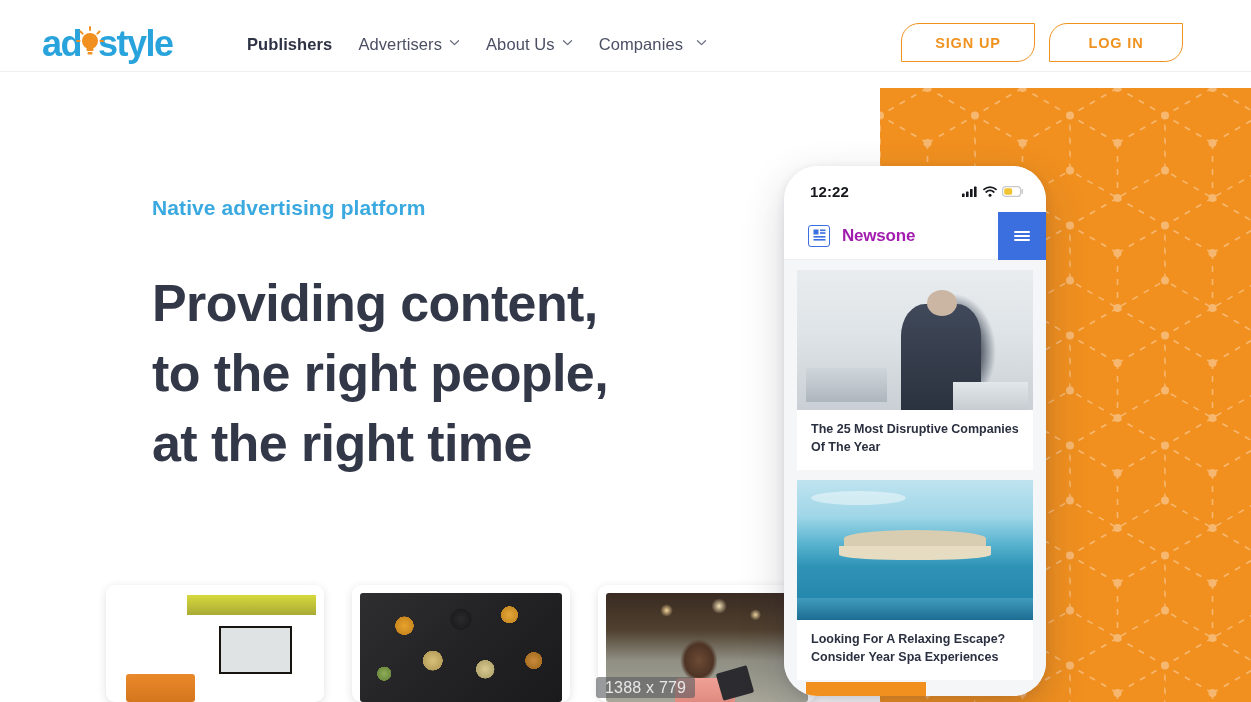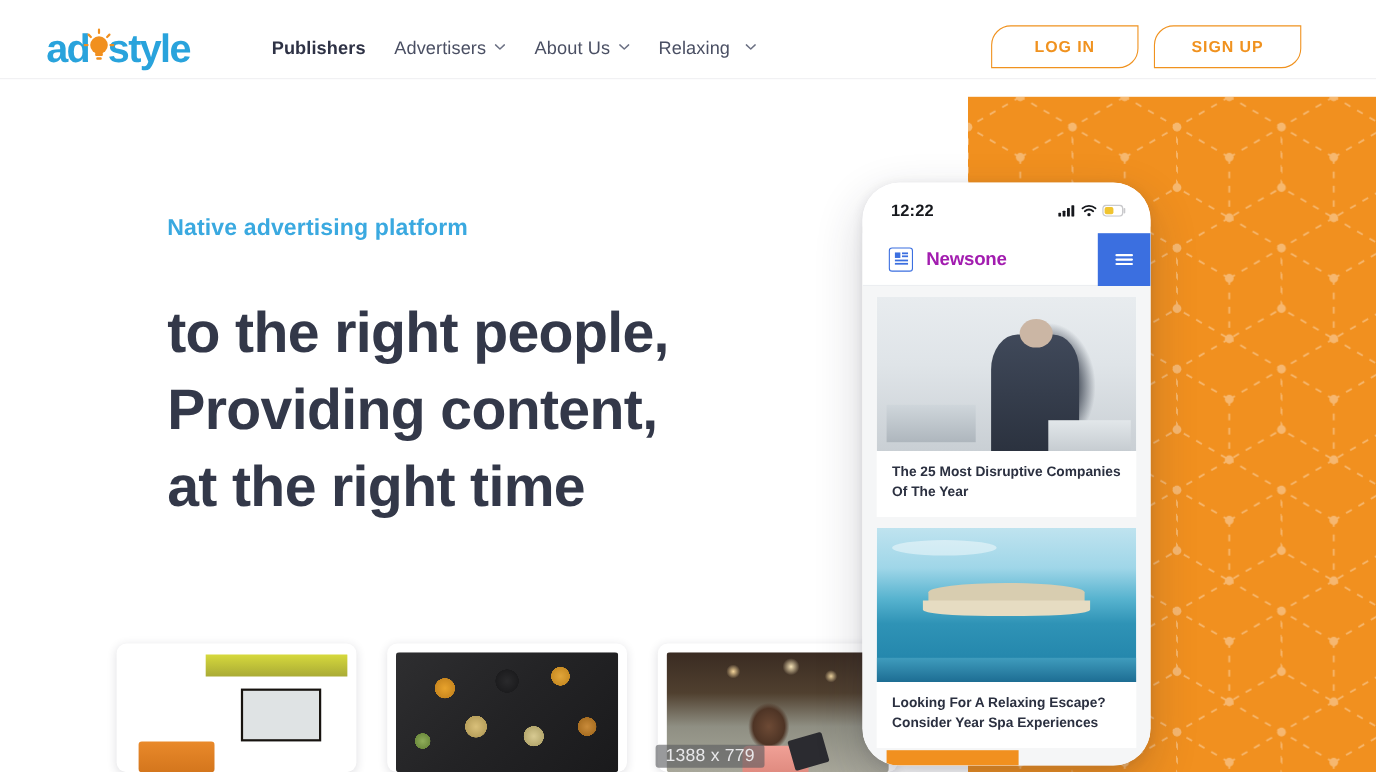--- a/index.html
+++ b/index.html
@@ -229,32 +229,32 @@
       </div>
       <div class="nav-item">
         <span>About Us</span>
         <span class="chev">
           <svg width="11" height="11" viewBox="0 0 11 11">
               <path d="M1.5 3.8 L5.5 7.6 L9.5 3.8" fill="none" stroke="#6b7083" stroke-width="1.3" stroke-linecap="round" stroke-linejoin="round"></path>
             </svg>
         </span>
       </div>
       <div class="nav-item">
-        <span>Relaxing</span>
+        <span>Companies</span>
         <span class="chev" style="margin-left:6px">
           <svg width="11" height="11" viewBox="0 0 11 11">
               <path d="M1.5 3.8 L5.5 7.6 L9.5 3.8" fill="none" stroke="#6b7083" stroke-width="1.3" stroke-linecap="round" stroke-linejoin="round"></path>
             </svg>
         </span>
       </div>
     </nav>
 
     <div class="auth">
+      <button class="btn">SIGN UP</button>
       <button class="btn">LOG IN</button>
-      <button class="btn">SIGN UP</button>
     </div>
   </div>
 
   <div class="orange-panel">
     <svg class="hex-pattern" width="371" height="614" viewBox="0 0 371 614">
       <defs>
         <pattern id="cube" width="95" height="110" patternUnits="userSpaceOnUse">
           <g fill="none" stroke="#fbdfc0" stroke-width="1.6" stroke-dasharray="6 7">
             <path d="M47.5 0 L0 27.5 L0 82.5 L47.5 110 L95 82.5 L95 27.5 Z"></path>
             <path d="M47.5 55 L0 27.5 M47.5 55 L95 27.5 M47.5 55 L47.5 110"></path>
@@ -270,22 +270,22 @@
           </g>
         </pattern>
       </defs>
       <rect width="371" height="614" fill="url(#cube)"></rect>
     </svg>
   </div>
 
   <div class="hero">
     <div class="eyebrow">Native advertising platform</div>
     <h1 class="headline">
+      <div>Providing content,</div>
       <div>to the right people,</div>
-      <div>Providing content,</div>
       <div>at the right time</div>
     </h1>
   </div>
 
   <div class="phone">
 
     <div class="status-bar">
       <span class="clock">12:22</span>
       <span class="status-icons">
         <svg width="16" height="11" viewBox="0 0 16 11">

